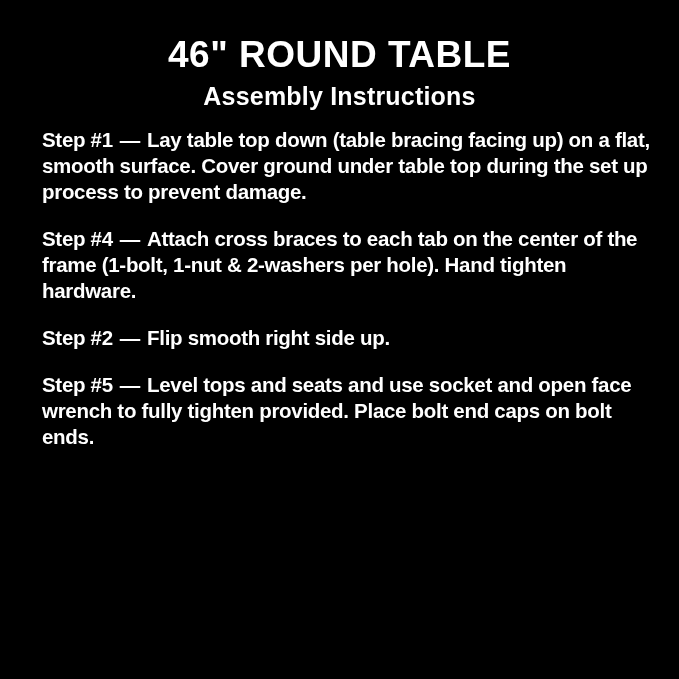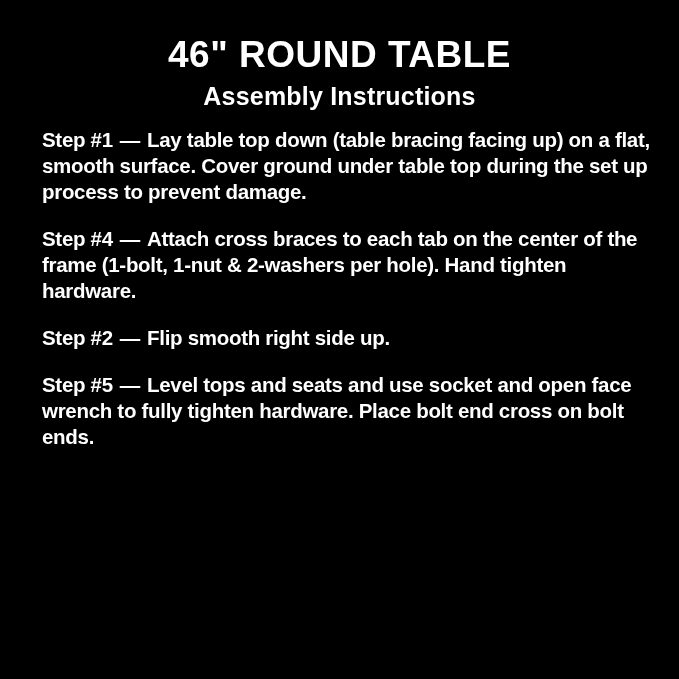--- a/index.html
+++ b/index.html
@@ -58,15 +58,15 @@
 
   <div class="steps">
     <p class="step"><span>Step #1</span><span class="dash">—</span><span>Lay table top down (table bracing facing up) on a flat, smooth surface. Cover ground under table top during the set up process to prevent damage.</span></p>
 
 
 
     <p class="step"><span>Step #4</span><span class="dash">—</span><span>Attach cross braces to each tab on the center of the frame (1-bolt, 1-nut &amp; 2-washers per hole). Hand tighten hardware.</span></p>
 
     <p class="step"><span>Step #2</span><span class="dash">—</span><span>Flip smooth right side up.</span></p>
 
-    <p class="step"><span>Step #5</span><span class="dash">—</span><span>Level tops and seats and use socket and open face wrench to fully tighten hardware. Place bolt end cross on bolt ends.</span></p>
+    <p class="step"><span>Step #5</span><span class="dash">—</span><span>Level tops and seats and use socket and open face wrench to fully tighten provided. Place bolt end caps on bolt ends.</span></p>
   </div>
 </div>
 
 </body></html>

